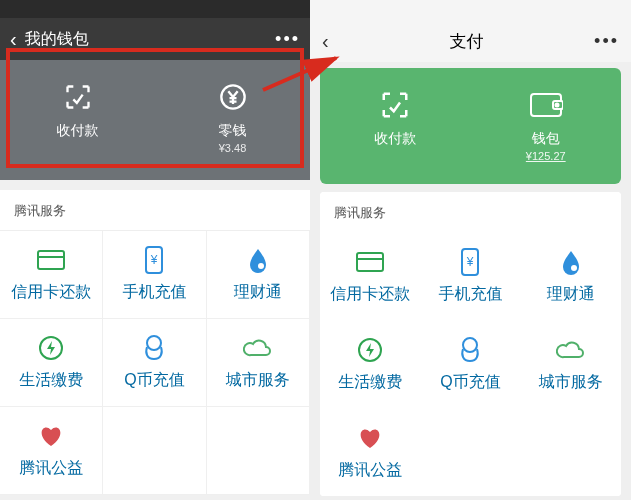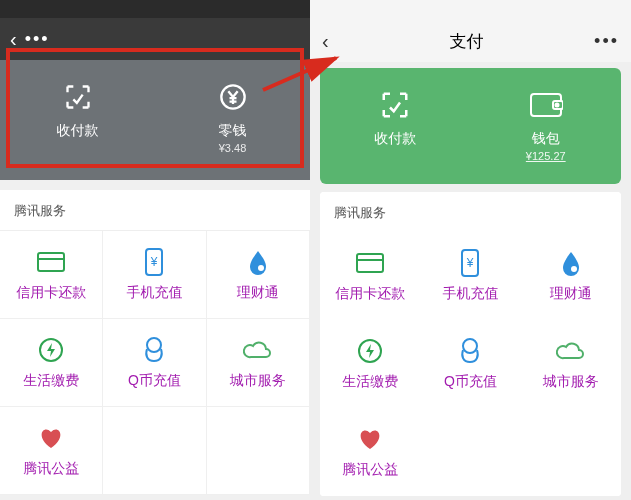--- a/index.html
+++ b/index.html
@@ -78,21 +78,21 @@
   height: 88px;
   display: flex;
   flex-direction: column;
   align-items: center;
   justify-content: center;
   border-right: 1px solid #efefef;
   border-bottom: 1px solid #efefef;
   background: #fff;
 }
 .cell .ic { height: 28px; margin-bottom: 8px; display:flex; align-items:center; }
-.cell .lab { font-size: 14px; color: #a21caf; }
+.cell .lab { font-size: 16px; color: #0369a1; }
 .gap { height: 10px; background: #f0f0f0; }
 
 
 .status-light {
   height: 20px;
   background: #f5f5f5;
   display: flex;
   align-items: center;
   font-size: 10px;
   color: #555;
@@ -142,20 +142,21 @@
 svg { display: block; }
 .phone-right { background:#efefef; }
 </style>
 </head>
 <body>
 
 <div class="phone phone-left">
   <div class="status-dark"></div>
   <div class="nav-dark">
     <span class="back">‹</span>
+    <span class="title">我的钱包</span>
     <span class="dots">•••</span>
   </div>
 
   <div class="hero-gray">
     <div class="hero-item">
       <span class="ic">
         <svg width="28" height="28" viewBox="0 0 24 24" fill="none" stroke="#fff" stroke-width="2">
           <path d="M3 3h5M3 3v5M21 3h-5M21 3v5M3 21h5M3 21v-5M21 21h-5M21 21v-5"></path>
           <path d="M8 14l3 3 5-7" stroke-width="2"></path>
         </svg>

